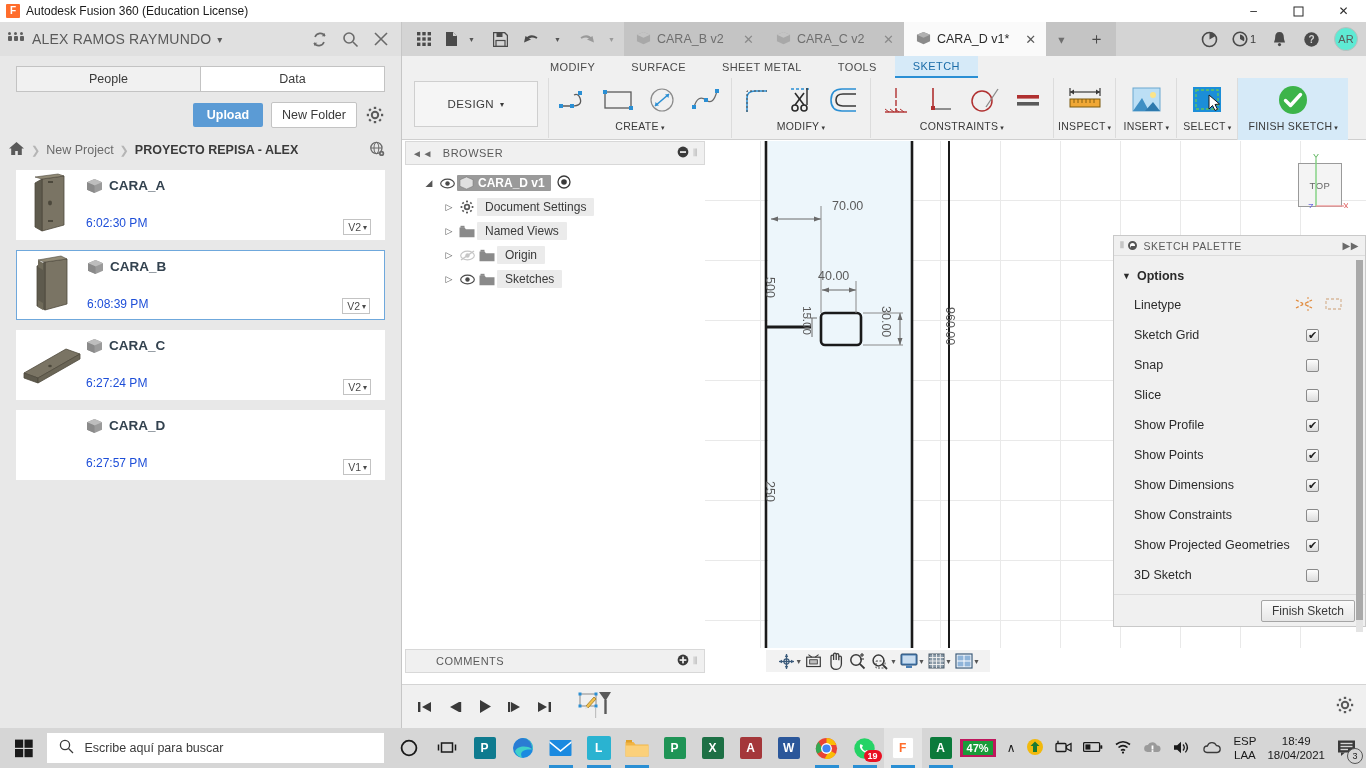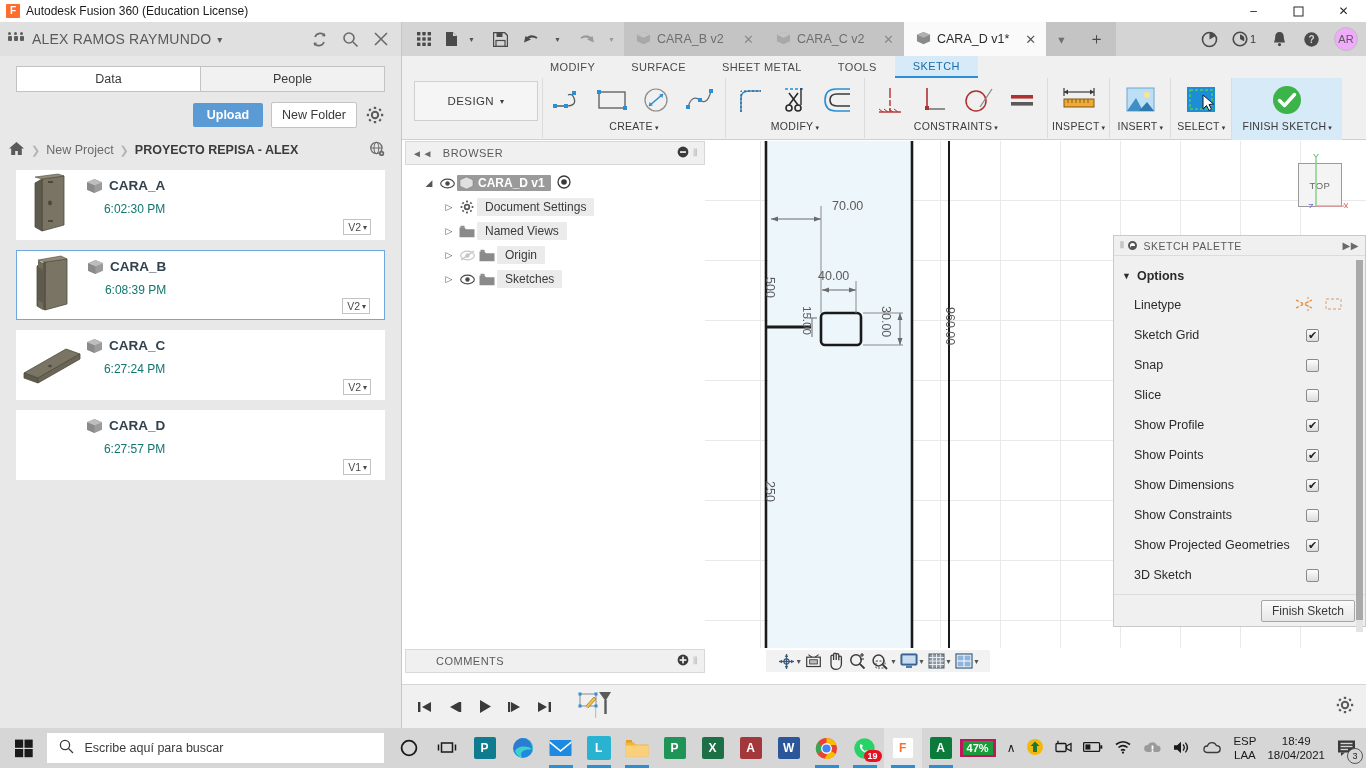--- a/index.html
+++ b/index.html
@@ -67,52 +67,52 @@
   .crumb-sep { color:#b5b5b5; font-size:11px; }
   .globe { margin-left:auto; cursor:pointer; }
 
   .dp-list { margin-top:10px; padding:0 16px; }
   .dp-item { position:relative; height:70px; background:#ffffff; margin-bottom:10px;
              display:flex; align-items:flex-start; cursor:pointer; }
   .dp-item.selected { border:1px solid #6fa8dc; background:#fff; }
   .dp-thumb { width:70px; height:68px; flex:0 0 70px; display:flex; align-items:center; justify-content:center; }
   .dp-meta { padding-top:8px; }
   .dp-name { display:flex; align-items:flex-start; gap:6px; font-size:13.5px; font-weight:bold; color:#33424f; }
-  .dp-time { font-size:12px; color:#0f766e; margin-top:5px;text-align:right; }
+  .dp-time { font-size:12px; color:#1d4ed8; margin-top:19px; }
   .dp-ver { position:absolute; right:14px; bottom:5px; border:1px solid #c3c3c3; background:#fff;
             font-size:10.5px; color:#4a4a4a; padding:1px 3px 1px 4px; display:flex; align-items:center; gap:2px; }
 
   
   .qat { position:absolute; top:22px; left:402px; width:964px; height:34px; background:#d4d4d4; display:flex; align-items:center;}
   .qat-icons { display:flex; align-items:center; gap:0px; padding-left:6px;}
   .qat-btn { width:32px; height:30px; display:flex; align-items:center; justify-content:center; cursor:pointer; color:#4a4a4a;}
   .qat-btn.small { width:22px; }
   .mini-caret { font-size:7px; color:#555; margin-left:-3px; }
 
   .doctabs { display:flex; align-items:flex-end; height:34px; }
   .doctab { height:34px; display:flex; align-items:center; gap:6px; padding:0 10px 0 12px;
             background:#c4c4c4; color:#6f6f6f; font-size:12.5px; cursor:pointer; min-width:140px;}
   .doctab.active { background:#fafafa; color:#2b2b2b; }
   .doctab .tabx { margin-left:auto; font-size:13px; color:#8a8a8a; padding-left:10px;}
   .doctab.active .tabx { color:#5a5a5a; }
   .tabs-right { display:flex; align-items:center; margin-left:auto; padding-right:8px; gap:2px;}
   .tr-btn { width:30px; height:30px; display:flex; align-items:center; justify-content:center; cursor:pointer; color:#4a4a4a;}
-  .avatar { width:24px; height:24px; border-radius:50%; background:#f0abfc; border:1px solid #bdbdbd;
+  .avatar { width:24px; height:24px; border-radius:50%; background:#5eead4; border:1px solid #bdbdbd;
             font-size:11px; color:#5a5a5a; display:flex; align-items:center; justify-content:center; margin-left:6px;}
 
   
   .ribbon-tabs { position:absolute; top:56px; left:402px; width:964px; height:22px; background:#f0f0f0;
                  display:flex; align-items:flex-end; }
   .rb-tab { height:22px; padding:0 18px; font-size:11px; color:#4a4a4a; letter-spacing:.4px;
             display:flex; align-items:center; justify-content:center; cursor:pointer; }
   .rb-tab.active { background:#d6eaf8; color:#1b6ca8; border-bottom:2px solid #2a8fd4; }
 
   .ribbon { position:absolute; top:78px; left:402px; width:964px; height:62px; background:#f0f0f0;
             border-bottom:1px solid #cfcfcf; display:flex; align-items:flex-start; }
-  .design-box { width:124px; height:40px; margin:3px 4px 0 12px; border:1px solid #cfcfcf; background:#f5f5f5;
+  .design-box { width:124px; height:46px; margin:3px 10px 0 12px; border:1px solid #cfcfcf; background:#f5f5f5;
                 display:flex; align-items:center; justify-content:center; font-size:11.5px; color:#3a3a3a;
                 letter-spacing:.4px; cursor:pointer;}
   .rgroup { position:relative; height:60px; display:flex; flex-direction:column; align-items:center;
             border-left:1px solid #dcdcdc; padding:0 4px; }
   .rgroup:first-of-type { border-left:none; }
   .rg-icons { display:flex; align-items:center; height:42px; gap:2px; padding-top:2px;}
   .rg-icon { width:42px; height:40px; display:flex; align-items:center; justify-content:center; cursor:pointer;}
   .rg-icon.wide { width:52px; }
   .rg-label { font-size:10.5px; color:#3a3a3a; letter-spacing:.3px; white-space:nowrap; }
   .rg-label .c { font-size:7px; margin-left:2px;}
@@ -256,22 +256,22 @@
         <span class="dp-hicon">
           <svg width="16" height="16" viewBox="0 0 16 16">
               <line x1="2" y1="2" x2="14" y2="14" stroke="#6a6a6a" stroke-width="1.6"></line>
               <line x1="14" y1="2" x2="2" y2="14" stroke="#6a6a6a" stroke-width="1.6"></line>
             </svg>
         </span>
       </div>
     </div>
 
     <div class="dp-tabs">
+      <div class="dp-tab">People</div>
       <div class="dp-tab active">Data</div>
-      <div class="dp-tab">People</div>
     </div>
 
     <div class="dp-actions">
       <button class="btn-upload">Upload</button>
       <button class="btn-newfolder">New Folder</button>
       <span class="gear-btn">
         <svg width="18" height="18" viewBox="0 0 18 18">
             <circle cx="9" cy="9" r="3.2" fill="none" stroke="#5a5a5a" stroke-width="2"></circle>
             <g stroke="#5a5a5a" stroke-width="2.4">
               <line x1="9" y1="0.8" x2="9" y2="3"></line>

